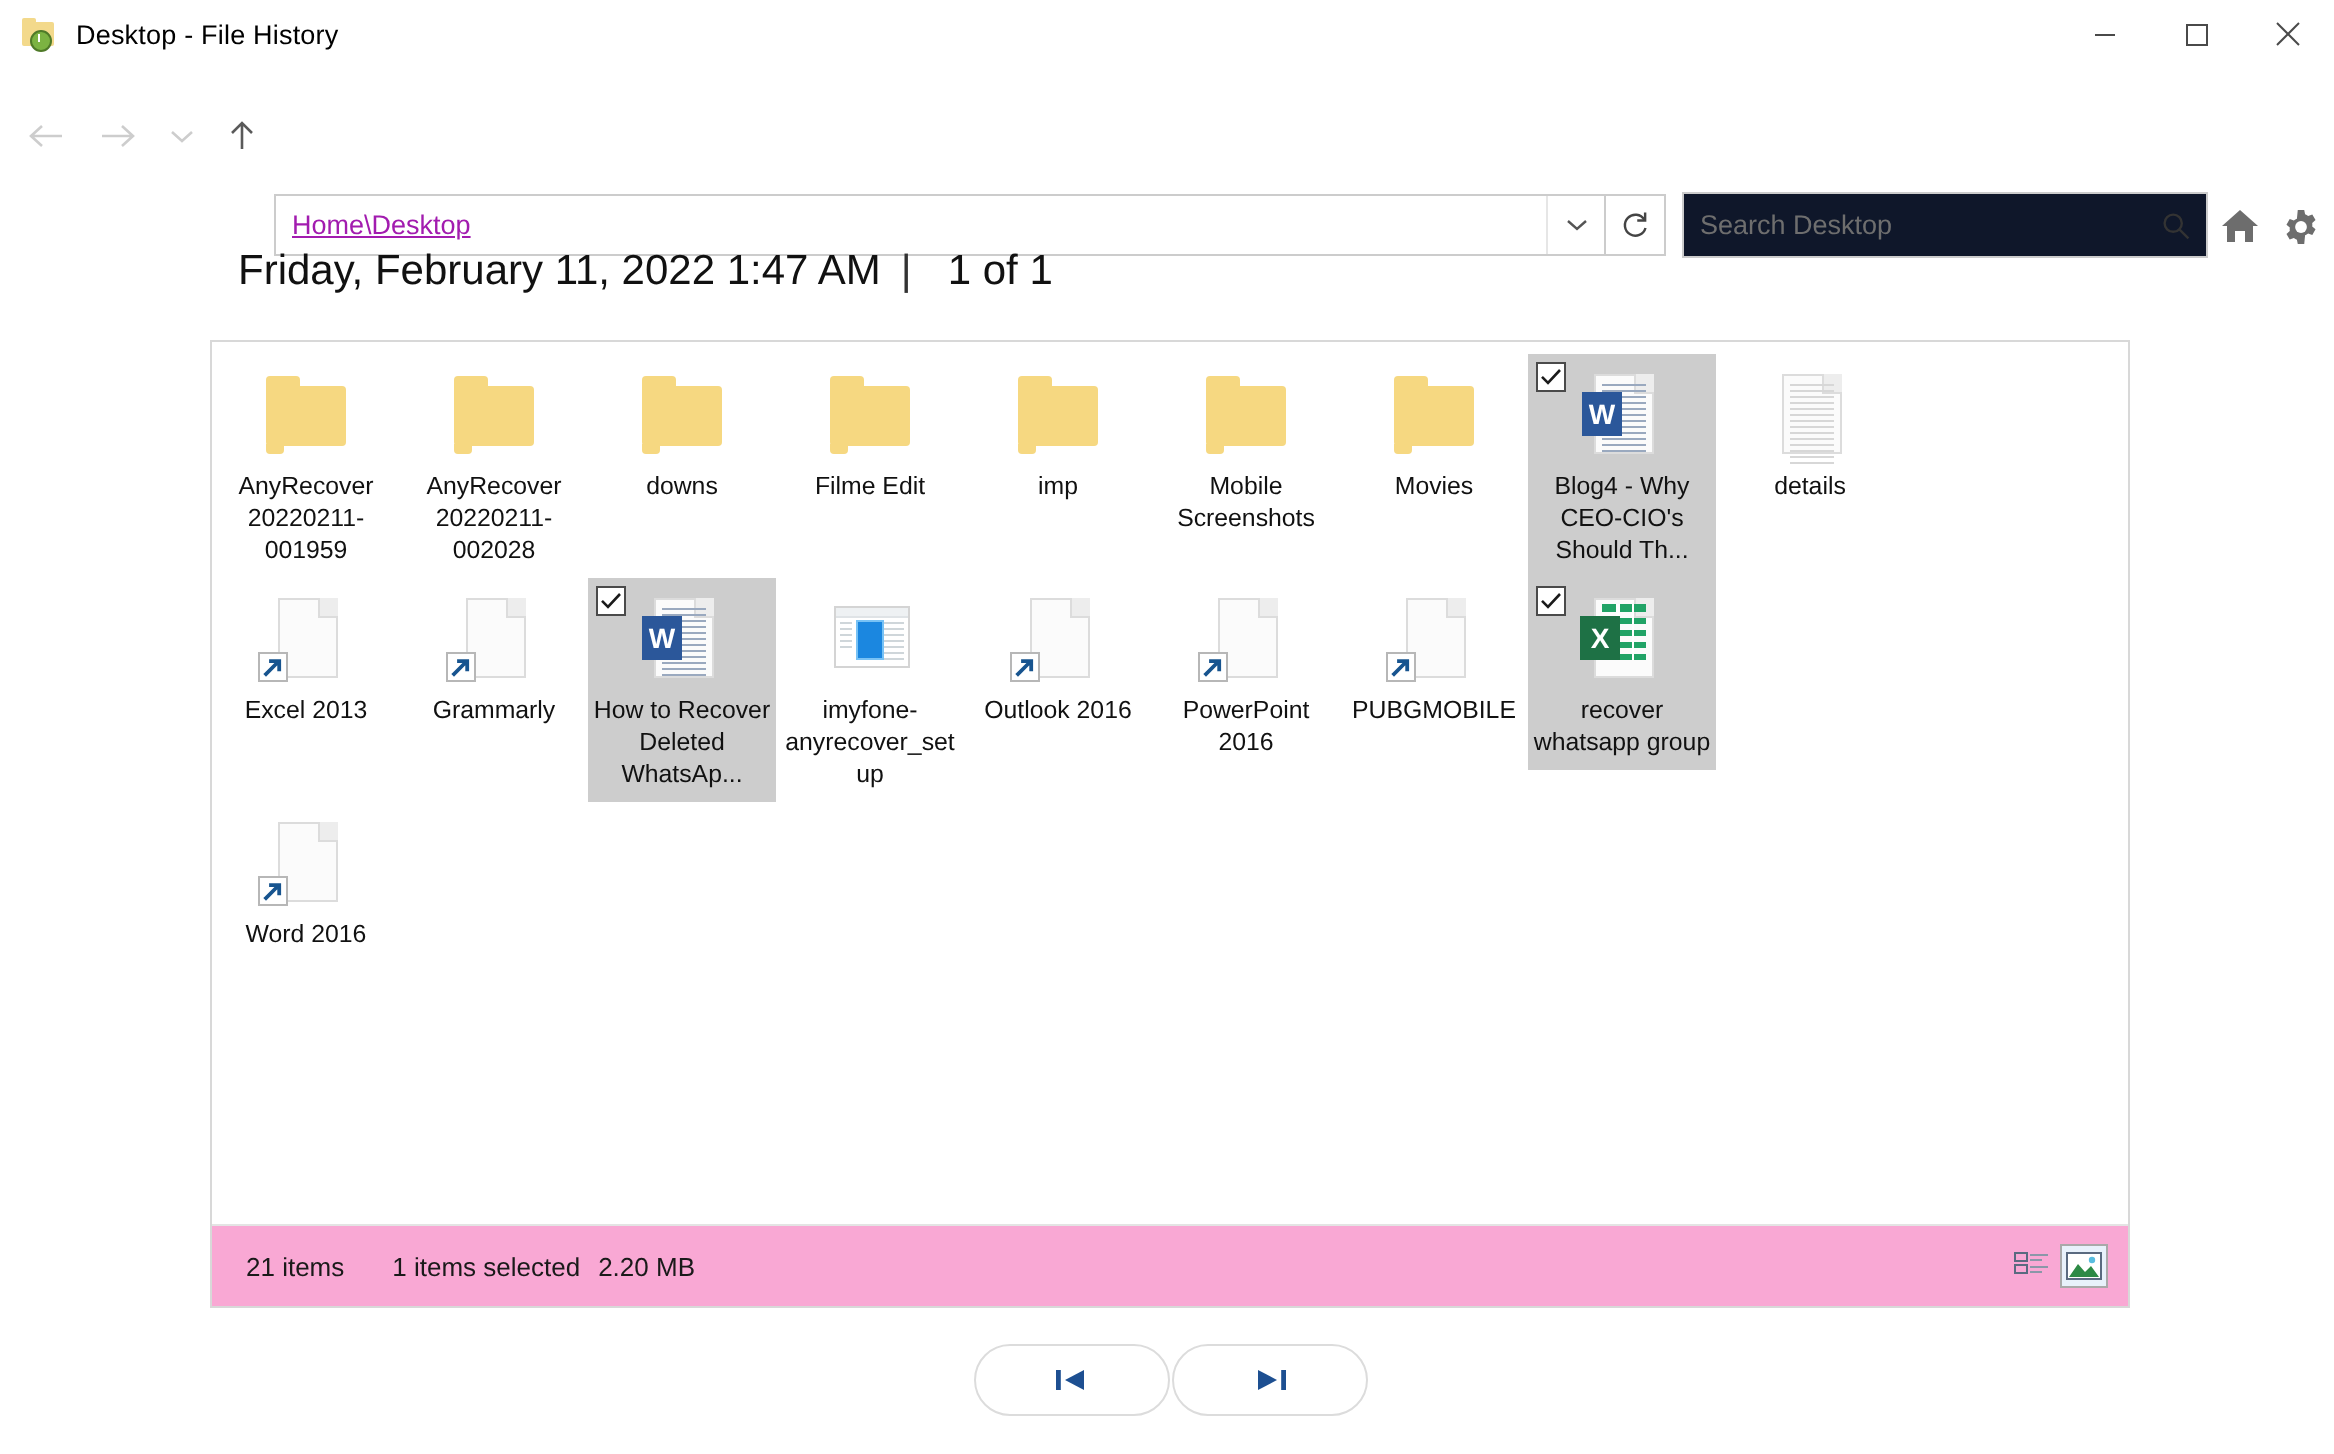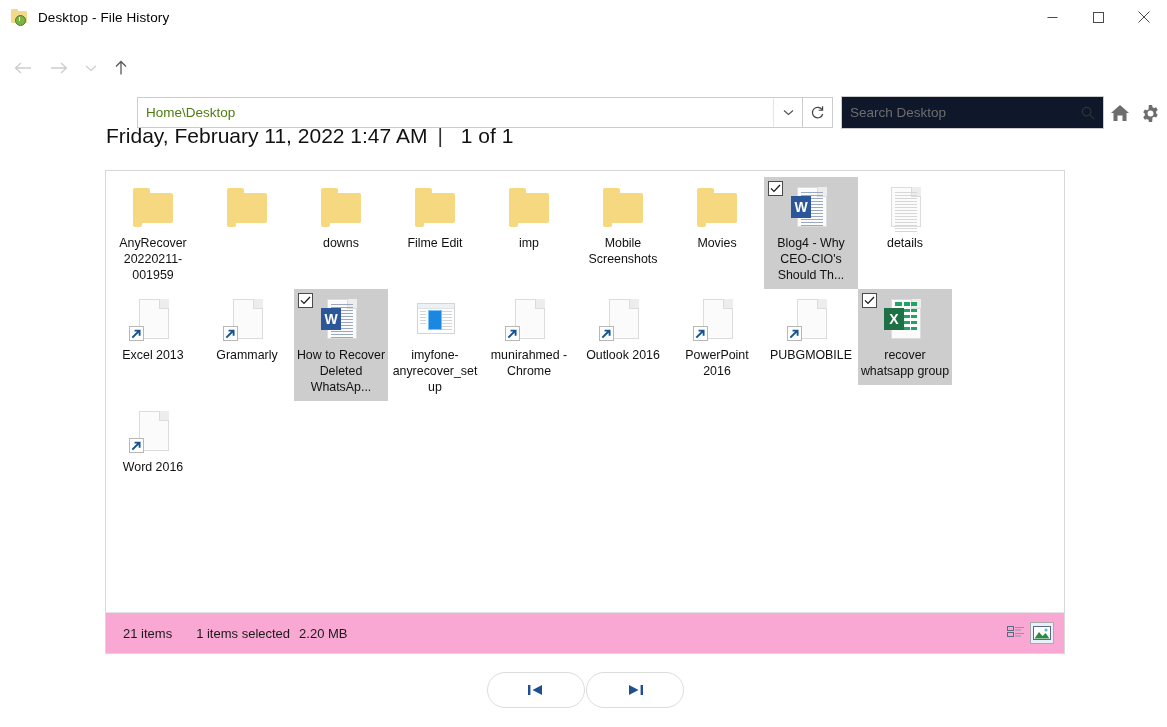--- a/index.html
+++ b/index.html
@@ -111,22 +111,23 @@
     width: 666px; height: 31px;
     border: 1px solid #cccccc;
     background: #ffffff;
     box-sizing: border-box;
     display: flex;
     align-items: center;
   }
   .address-text {
     margin-left: 8px;
     font-size: 13.5px;
-    color: #4d7c0f;
+    color: #a21caf;
     flex: 1;
+    text-decoration: underline;
   }
   .address-caret {
     width: 28px; height: 29px;
     display: flex;
     align-items: center;
     justify-content: center;
     color: #555;
     border-left: 1px solid #e6e6e6;
   }
   .refresh-btn {
@@ -173,21 +174,21 @@
     align-items: center;
     justify-content: center;
     color: #6d6d6d;
   }
   .home-btn { left: 1106px; }
   .gear-btn { left: 1136px; }
 
   
   .date-header {
     position: absolute;
-    left: 106px; top: 124px;
+    left: 119px; top: 124px;
     font-size: 21px;
     color: #111111;
     white-space: nowrap;
   }
   .date-header .sep {
     padding: 0 10px;
     color: #333;
   }
   .date-header .count { margin-left: 8px; }
 
@@ -558,20 +559,21 @@
         <div class="item">
           <div class="item-icon">
             <div class="ico-folder"></div>
           </div>
           <div class="item-label">AnyRecover 20220211-001959</div>
         </div>
         <div class="item">
           <div class="item-icon">
             <div class="ico-folder"></div>
           </div>
+          <div class="item-label">AnyRecover 20220211-002028</div>
         </div>
         <div class="item">
           <div class="item-icon">
             <div class="ico-folder"></div>
           </div>
           <div class="item-label">downs</div>
         </div>
         <div class="item">
           <div class="item-icon">
             <div class="ico-folder"></div>
@@ -721,33 +723,20 @@
                 <i></i>
                 <i></i>
                 <i></i>
                 <i></i>
                 <i></i>
               </div>
               <div class="blue"></div>
             </div>
           </div>
           <div class="item-label">imyfone-anyrecover_setup</div>
-        </div>
-        <div class="item">
-          <div class="item-icon">
-            <div class="ico-doc">
-              <div class="fold"></div>
-            </div>
-            <div class="shortcut-badge">
-              <svg width="11" height="11" viewBox="0 0 11 11" fill="#17548f">
-                <path d="M2 9 L8 3 M4.5 2.6 L8.6 2.6 L8.6 6.7" stroke="#17548f" stroke-width="1.9" fill="none" stroke-linecap="square"></path>
-              </svg>
-            </div>
-          </div>
-          <div class="item-label">munirahmed - Chrome</div>
         </div>
         <div class="item">
           <div class="item-icon">
             <div class="ico-doc">
               <div class="fold"></div>
             </div>
             <div class="shortcut-badge">
               <svg width="11" height="11" viewBox="0 0 11 11" fill="#17548f">
                 <path d="M2 9 L8 3 M4.5 2.6 L8.6 2.6 L8.6 6.7" stroke="#17548f" stroke-width="1.9" fill="none" stroke-linecap="square"></path>
               </svg>

